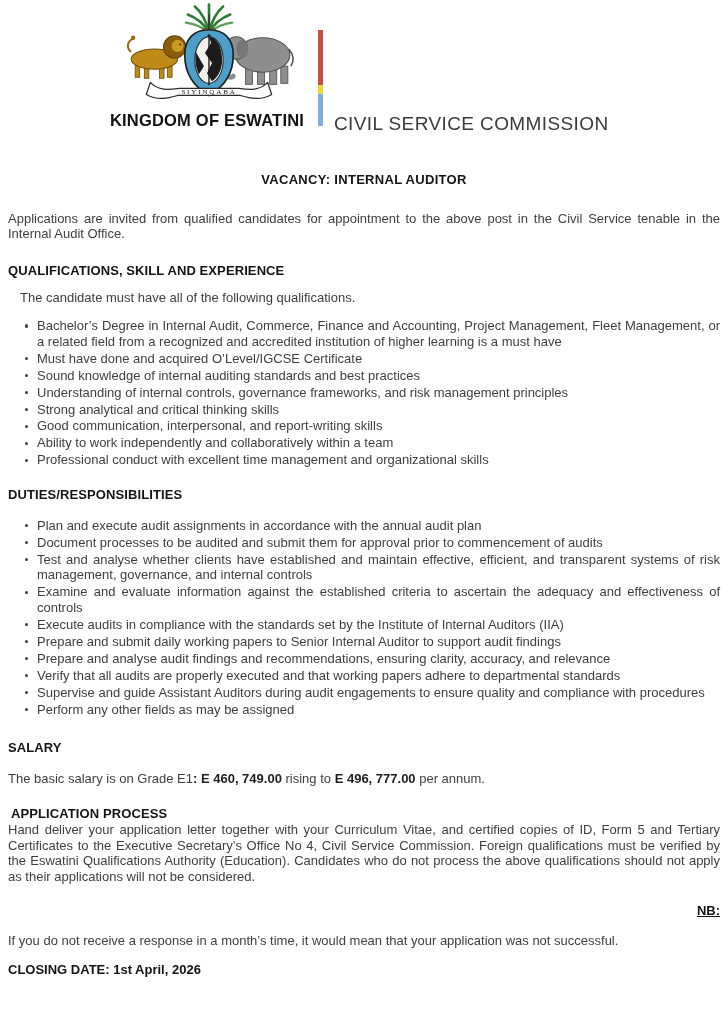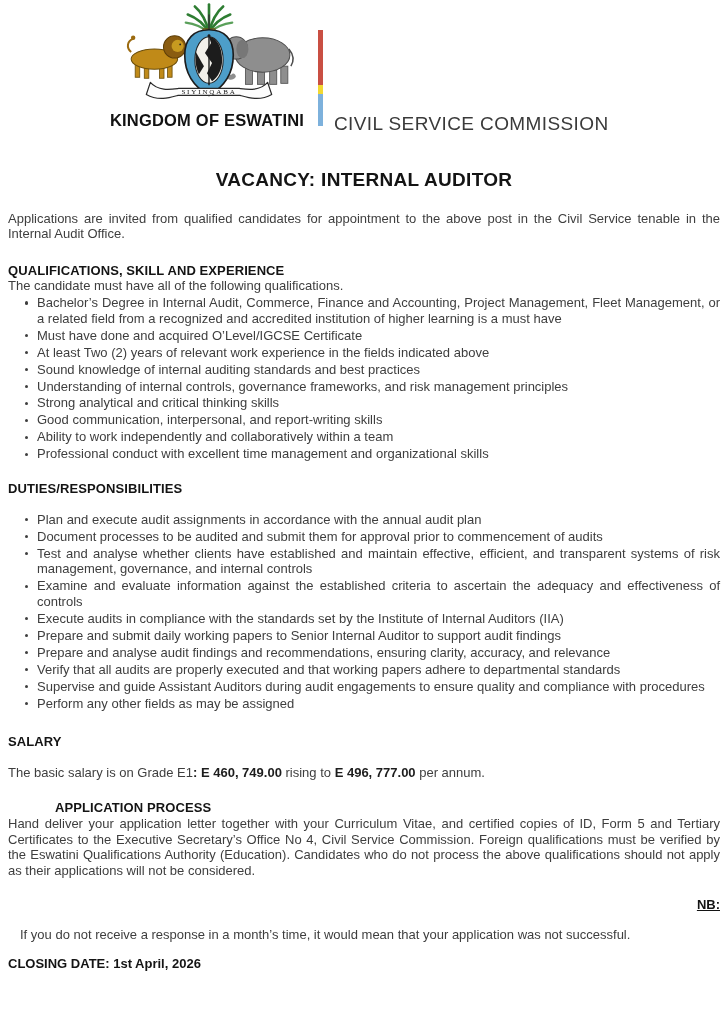--- a/index.html
+++ b/index.html
@@ -27,45 +27,45 @@
   .commission{
     position:absolute;left:334px;top:116px;
     font-size:19px;color:#3a3a3a;letter-spacing:.4px;white-space:nowrap;
   }
   .leaf{stroke:#2e7d32;stroke-width:2.6;fill:none;stroke-linecap:round;}
   .leaf2{stroke:#5aa05a;stroke-width:2.2;fill:none;stroke-linecap:round;}
   
   .content{padding:0 8px;}
   .doc-title{
     margin:26px 0 0;text-align:center;
-    font-size:19px;font-weight:bold;color:#141414;letter-spacing:.3px;
+    font-size:13px;font-weight:bold;color:#141414;letter-spacing:.3px;
   }
   .just{text-align:justify;}
   .intro{margin:23px 0 0;}
   h2{font-size:13px;font-weight:bold;color:#141414;margin:0;letter-spacing:.1px;}
   #qual-h{margin-top:21px;}
-  .sub{margin:0;}
+  .sub{margin:12px;}
   ul{list-style:none;margin:1px 0 0;padding:0 0 0 29px;}
   li{position:relative;text-align:justify;margin-bottom:1.4px;}
   li::before{
     content:"";position:absolute;left:-12px;top:6.4px;
     width:3.2px;height:3.2px;border-radius:50%;background:#3e3e3e;
   }
   #duties-h{margin-top:19px;}
   #duties-list{margin-top:15px;}
   #salary-h{margin-top:23px;}
   .salary-line{margin:15px 0 0;}
   .b{font-weight:bold;color:#1d1d1d;}
-  #app-h{margin-top:20px;padding-left:3px;margin-left:44px;}
+  #app-h{margin-top:20px;padding-left:3px;}
   #app-p{margin:0;}
   .nb{
     margin:19px 0 0;padding-left:3px;
     font-weight:bold;text-decoration:underline;color:#141414;text-align:right;
   }
-  #nb-note{margin:14px 12px 0;}
+  #nb-note{margin:14px 0 0;}
   .closing{
     margin:13px 0 0;text-align:left;
     font-weight:bold;color:#141414;font-size:13px;
   }
 </style>
 </head>
 <body>
 
 <div class="page">
 
@@ -140,21 +140,20 @@
 
     <h1 class="doc-title">VACANCY: INTERNAL AUDITOR</h1>
 
     <p class="intro just">Applications are invited from qualified candidates for appointment to the above post in the Civil Service tenable in the Internal Audit Office.</p>
 
     <h2 id="qual-h">QUALIFICATIONS, SKILL AND EXPERIENCE</h2>
     <p class="sub">The candidate must have all of the following qualifications.</p>
     <ul>
       <li>Bachelor’s Degree in Internal Audit, Commerce, Finance and Accounting, Project Management, Fleet Management, or a related field from a recognized and accredited institution of higher learning is a must have</li>
       <li>Must have done and acquired O’Level/IGCSE Certificate</li>
-      <li>At least Two (2) years of relevant work experience in the fields indicated above</li>
       <li>Sound knowledge of internal auditing standards and best practices</li>
       <li>Understanding of internal controls, governance frameworks, and risk management principles</li>
       <li>Strong analytical and critical thinking skills</li>
       <li>Good communication, interpersonal, and report-writing skills</li>
       <li>Ability to work independently and collaboratively within a team</li>
       <li>Professional conduct with excellent time management and organizational skills</li>
     </ul>
 
     <h2 id="duties-h">DUTIES/RESPONSIBILITIES</h2>
     <ul id="duties-list">

